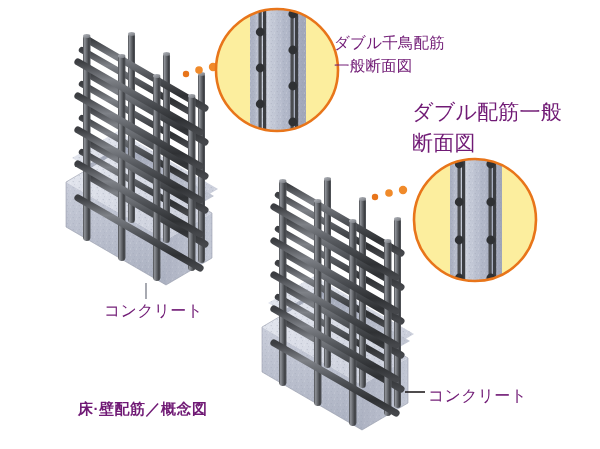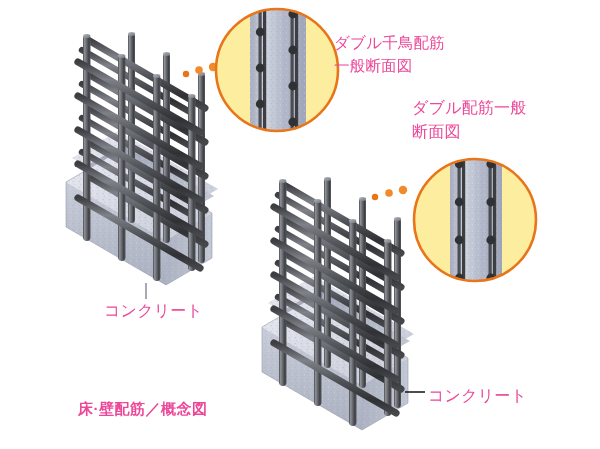--- a/index.html
+++ b/index.html
@@ -21,34 +21,34 @@
     height: 449px;
   }
   .svg-layer {
     position: absolute;
     left: 0; top: 0;
     width: 600px;
     height: 449px;
   }
   .label {
     position: absolute;
-    color: #ec4899;
+    color: #701a75;
     line-height: 1.48;
     white-space: pre;
     letter-spacing: 0.2px;
   }
   .label-callout-1 {
     left: 334px;
     top: 32px;
     font-size: 15.5px;
   }
   .label-callout-2 {
     left: 412px;
     top: 96px;
-    font-size: 16px;
+    font-size: 21px;
   }
   .label-concrete-left {
     left: 104px;
     top: 299px;
     font-size: 16px;
   }
   .label-concrete-right {
     left: 428px;
     top: 384px;
     font-size: 16px;

